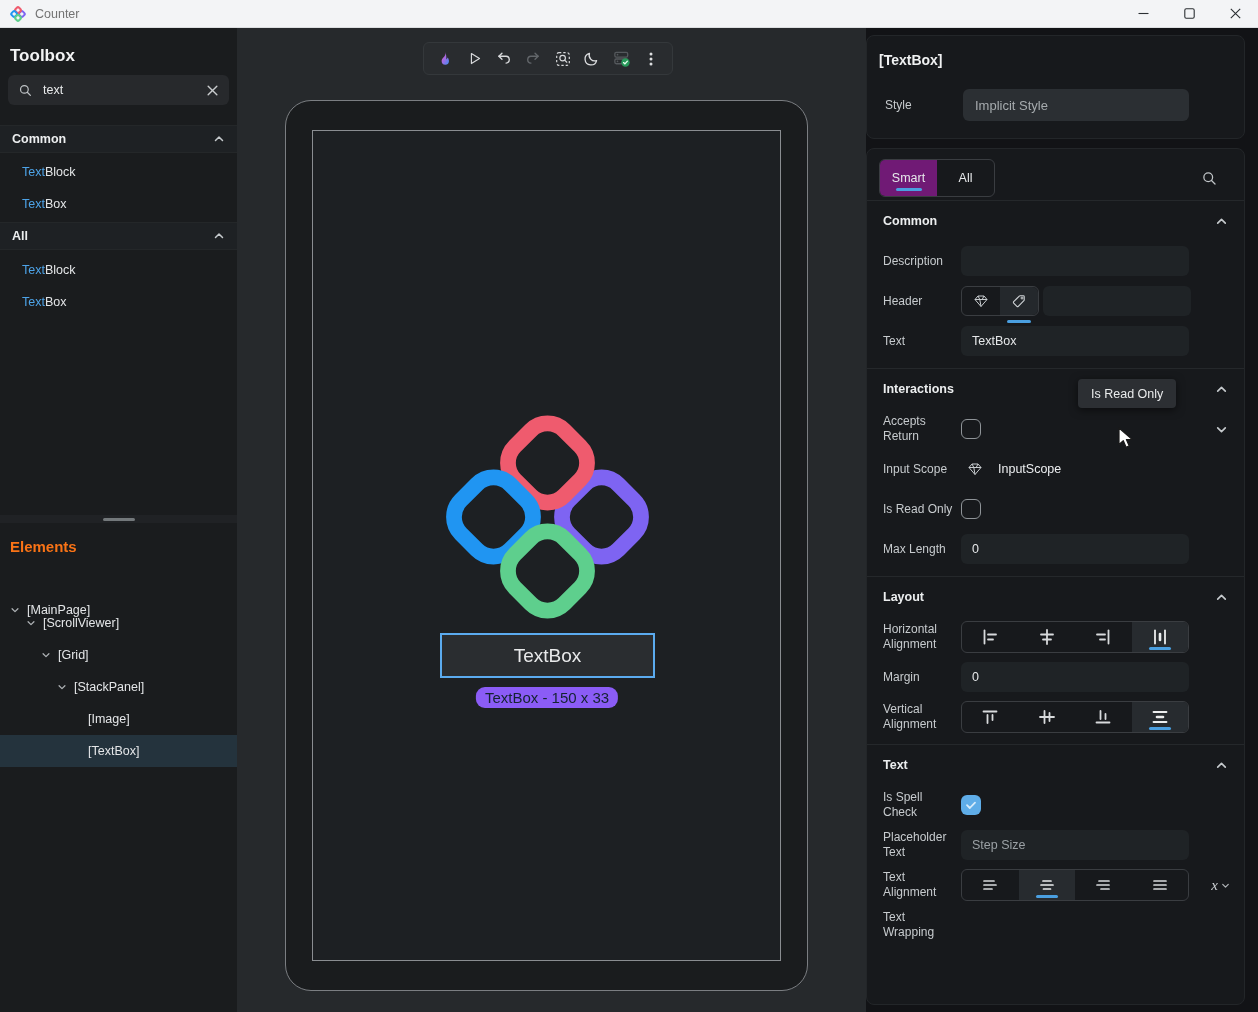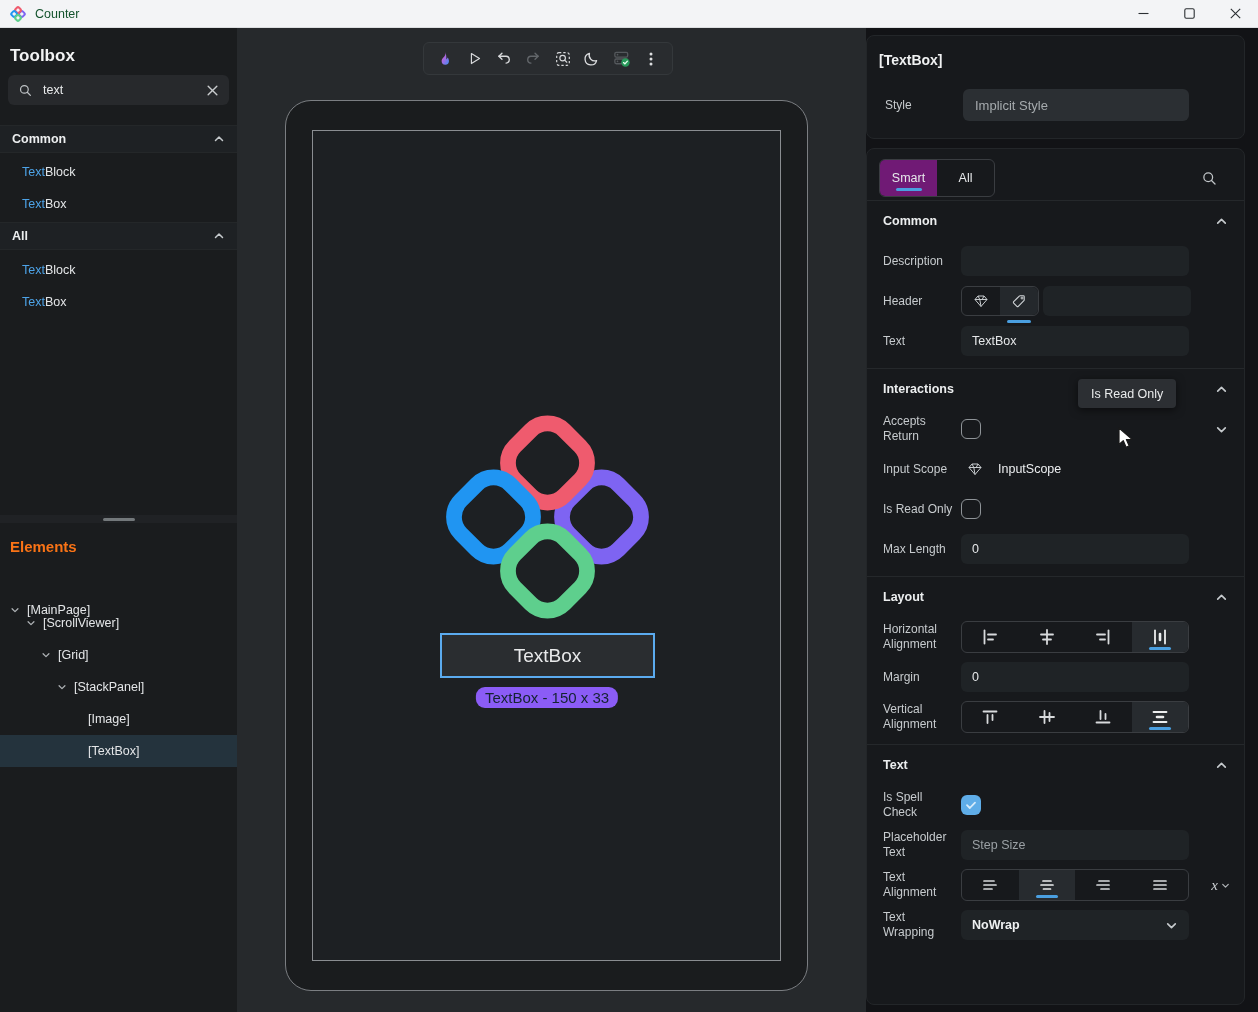--- a/index.html
+++ b/index.html
@@ -9,21 +9,21 @@
     font-family:"Liberation Sans", sans-serif; color:#e9ebec;
     -webkit-font-smoothing:antialiased;
   }
   svg { display:block; }
 
   
   .titlebar { position:absolute; left:0; top:0; width:1258px; height:28px;
     background:#f3f4f6; border-bottom:1px solid #dcdee0;
     display:flex; align-items:center; }
   .titlebar .applogo { margin-left:10px; }
-  .titlebar .apptitle { margin-left:9px; font-size:12.5px; color:#14532d; }
+  .titlebar .apptitle { margin-left:9px; font-size:12.5px; color:#737373; }
   .wincontrols { margin-left:auto; display:flex; height:100%; }
   .winbtn { width:46px; height:100%; display:flex; align-items:center; justify-content:center; }
 
   
   .sidebar { position:absolute; left:0; top:28px; width:237px; height:984px; background:#1a1c1e; }
   .tb-title { position:absolute; left:10px; top:18px; font-size:17px; font-weight:bold; color:#f2f3f4; }
   .searchbox { position:absolute; left:8px; top:47px; width:221px; height:30px;
     background:#27292c; border-radius:6px; display:flex; align-items:center; padding:0 10px; }
   .searchbox input { flex:1; background:transparent; border:none; outline:none;
     color:#e9ebec; font-size:12.5px; margin-left:10px; font-family:inherit; }
@@ -613,30 +613,20 @@
         </div>
         <span class="xreset">
           <i>x</i>
           <svg width="11" height="11" viewBox="0 0 12 12">
               <polyline points="3,4.8 6,7.8 9,4.8" fill="none" stroke="#aeb2b5" stroke-width="1.4" stroke-linecap="round" stroke-linejoin="round"></polyline>
             </svg>
         </span>
       </div>
       <div class="prow">
         <span class="plabel">Text Wrapping</span>
-        <div class="pctrl">
-          <div class="dropdown">
-            <span class="dval">NoWrap</span>
-            <span>
-              <svg width="13" height="13" viewBox="0 0 12 12">
-                  <polyline points="2.5,4.5 6,8 9.5,4.5" fill="none" stroke="#c6cacd" stroke-width="1.5" stroke-linecap="round" stroke-linejoin="round"></polyline>
-                </svg>
-            </span>
-          </div>
-        </div>
       </div>
     </div>
 
   </div>
 
   <div class="tooltip">Is Read Only</div>
 </div>
 
 <span class="cursor">
   <svg width="19" height="22" viewBox="0 0 19 22">

